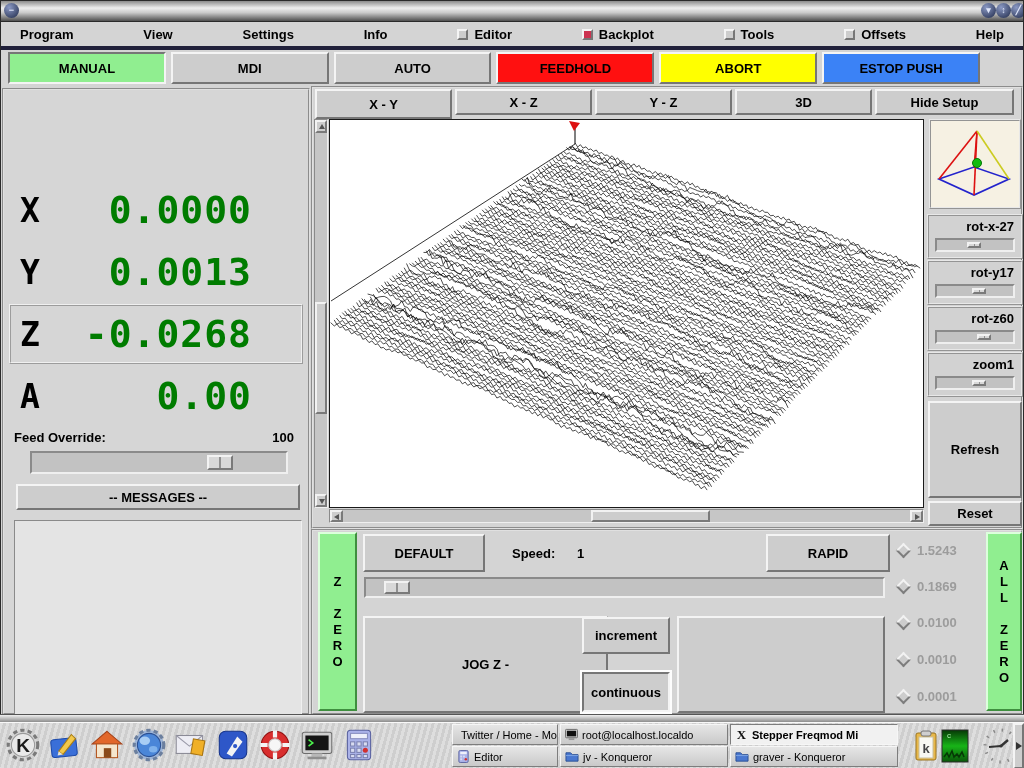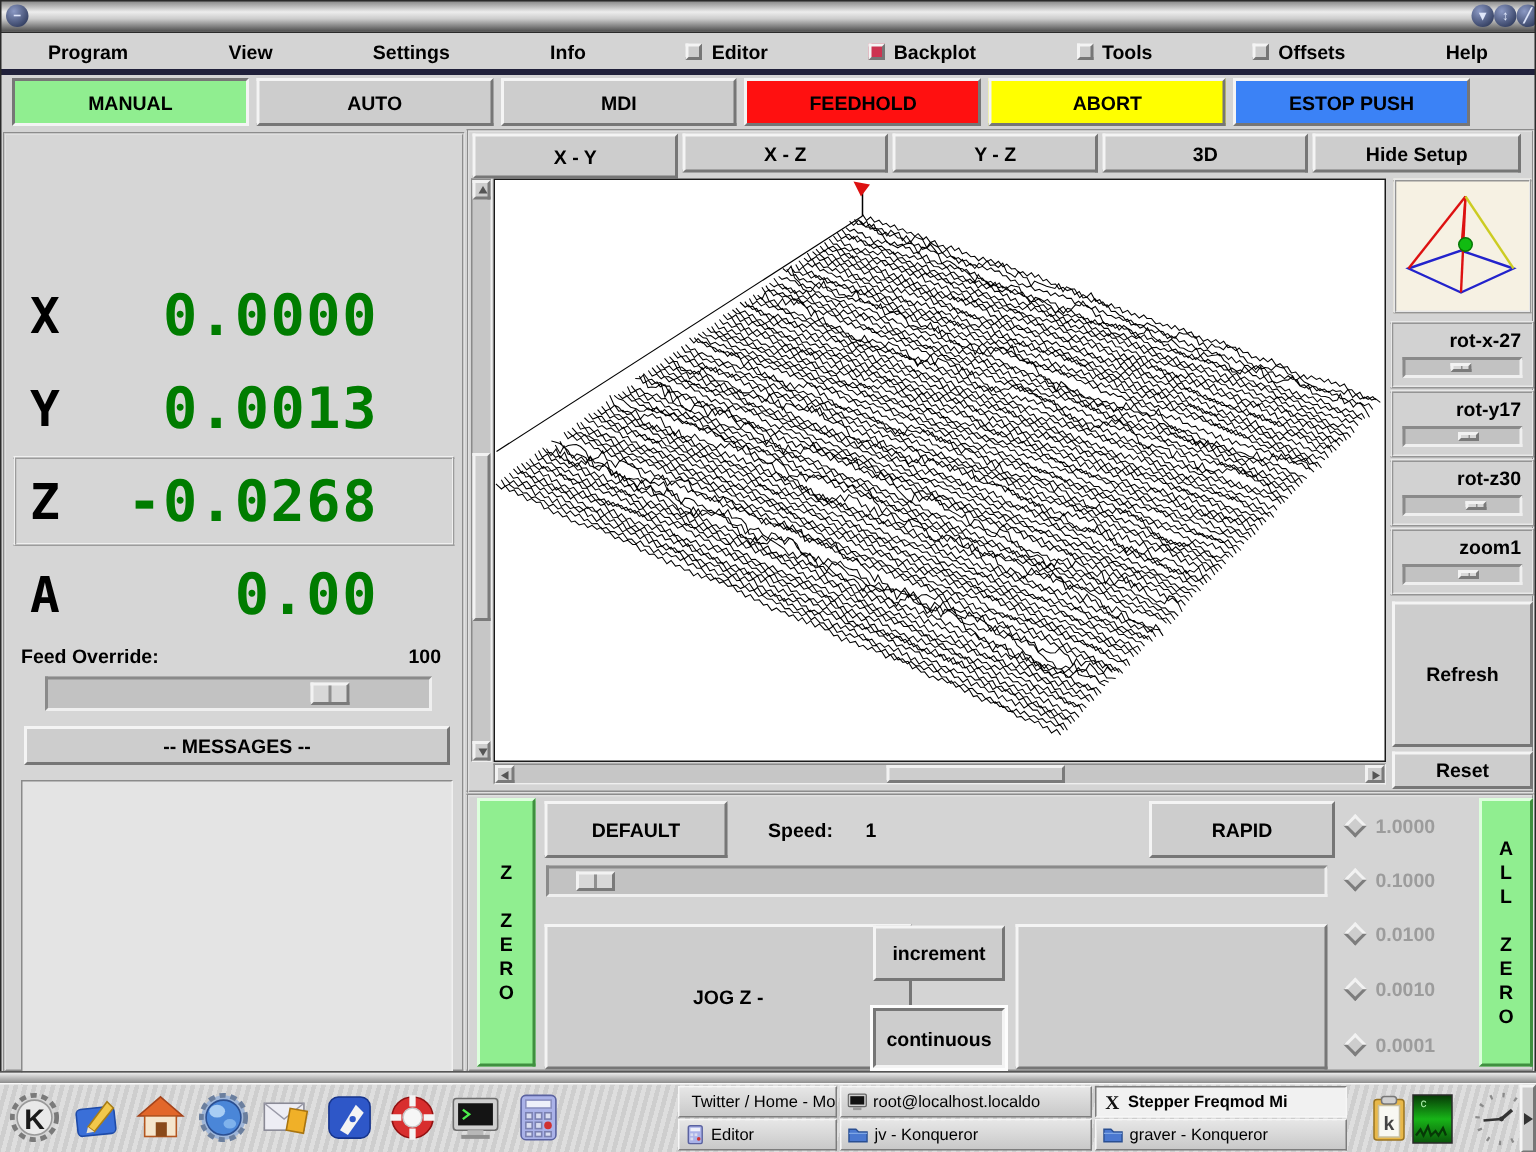--- a/index.html
+++ b/index.html
@@ -9,21 +9,21 @@
 .raised{border:2px solid;border-color:#f4f4f4 #767676 #767676 #f4f4f4;background:#cdcdcd}
 .sunken{border:2px solid;border-color:#767676 #f4f4f4 #f4f4f4 #767676;background:#cdcdcd}
 .groove{border:2px groove #e0e0e0}
 .trough{border:2px solid;border-color:#8a8a8a #efefef #efefef #8a8a8a;background:#c2c2c2}
 .btn{display:flex;align-items:center;justify-content:center;font-weight:bold;font-size:13px;color:#000;cursor:default;text-align:center}
 
 .titlebar{left:0;top:0;width:1024px;height:22px;background:linear-gradient(180deg,#7d7d7d 0%,#ededed 38%,#cbcbcb 60%,#4f4f4f 100%);border-bottom:1px solid #2a2a2a}
 .title-plate{position:absolute;left:50%;top:1px;transform:translateX(-50%);background:#2b3766;border:1px solid #96a2c8;color:#fff;font-weight:bold;font-size:13px;padding:1px 16px;white-space:nowrap}
 .tb-btn{position:absolute;top:3px;width:15px;height:15px;border-radius:50%;background:radial-gradient(circle at 35% 30%,#8b99c4,#1c2747);color:#dfe6fa;display:flex;align-items:center;justify-content:center;font-size:9px;line-height:9px;font-weight:bold}
 
-.menubar{left:0;top:22px;width:1024px;height:24px;background:#d4d4d4;display:flex;align-items:center;justify-content:space-between;padding:0 32px;font-weight:bold}
+.menubar{left:0;top:22px;width:1024px;height:24px;background:#d4d4d4;display:flex;align-items:center;justify-content:space-between;padding:0 20px;font-weight:bold}
 .menu-item{display:flex;align-items:center;gap:6px;white-space:nowrap}
 .mcheck{width:11px;height:11px;border:2px solid;border-color:#f4f4f4 #767676 #767676 #f4f4f4;background:#cdcdcd}
 .menu-sep{left:0;top:46px;width:1024px;height:4px;background:#20203a}
 
 .modes{left:0;top:50px;width:1004px;height:36px;display:flex;gap:5px;padding:2px 24px 0 8px}
 .mode-btn{flex:1;height:32px}
 
 .left-panel{left:2px;top:88px;width:308px;height:627px;border:2px groove #e0e0e0;background:#d6d6d6}
 .dro-row{position:absolute;left:4px;right:4px;height:52px;display:flex;align-items:center}
 .axis-letter{font-family:"DejaVu Sans Mono",monospace;font-weight:bold;font-size:33px;color:#000;margin-left:12px}
@@ -87,22 +87,22 @@
   <span class="menu-item">
       <span class="mcheck"></span>
       <span>Offsets</span>
     </span>
   <span class="menu-item">Help</span>
 </div>
 <div class="abs menu-sep"></div>
 
 <div class="abs modes">
   <div class="btn mode-btn sunken" style="background: rgb(144, 238, 144);">MANUAL</div>
+  <div class="btn mode-btn raised" style="background: rgb(205, 205, 205);">MDI</div>
   <div class="btn mode-btn raised" style="background: rgb(205, 205, 205);">AUTO</div>
-  <div class="btn mode-btn raised" style="background: rgb(205, 205, 205);">MDI</div>
   <div class="btn mode-btn raised" style="background: rgb(255, 16, 16);">FEEDHOLD</div>
   <div class="btn mode-btn raised" style="background: rgb(255, 255, 0);">ABORT</div>
   <div class="btn mode-btn raised" style="background: #3b82f6;">ESTOP PUSH</div>
 </div>
 
 <div class="abs left-panel">
   <div class="dro-row" style="top:94px">
     <span class="axis-letter">X</span>
     <span class="axis-value" style="color:#007c00">0.0000</span>
   </div>
@@ -196,21 +196,21 @@
       <span>rot-y</span>
       <span>17</span>
     </div>
   <div class="trough mini-trough">
       <div class="mini-thumb" style="left:46%"></div>
     </div>
 </div>
 <div class="abs setup-frame" style="left:927px;top:306px;width:96px;height:45px">
   <div class="setup-lbl">
       <span>rot-z</span>
-      <span>30</span>
+      <span>60</span>
     </div>
   <div class="trough mini-trough">
       <div class="mini-thumb" style="left:52%"></div>
     </div>
 </div>
 <div class="abs setup-frame" style="left:927px;top:352px;width:96px;height:45px">
   <div class="setup-lbl">
       <span>zoom</span>
       <span>1</span>
     </div>
@@ -235,25 +235,25 @@
   <div class="sl-thumb" style="left:18px"></div>
 </div>
 <div class="abs btn raised" style="left:363px;top:616px;width:245px;height:97px">JOG Z -</div>
 <div class="abs btn raised" style="left:582px;top:617px;width:88px;height:37px">increment</div>
 <div class="abs btn sunken" style="left:582px;top:672px;width:88px;height:40px;box-shadow:0 0 0 2px #fdfdfd">continuous</div>
 <div class="abs btn raised" style="left:677px;top:616px;width:208px;height:97px"></div>
 
 <div class="abs" style="left:898px;top:532px;width:86px;height:180px">
   <div class="radio-row" style="top:8px">
       <span class="radio-diamond"></span>
-      <span class="radio-lbl">1.0000</span>
+      <span class="radio-lbl">1.5243</span>
     </div>
   <div class="radio-row" style="top:44px">
       <span class="radio-diamond"></span>
-      <span class="radio-lbl">0.1000</span>
+      <span class="radio-lbl">0.1869</span>
     </div>
   <div class="radio-row" style="top:80px">
       <span class="radio-diamond"></span>
       <span class="radio-lbl">0.0100</span>
     </div>
   <div class="radio-row" style="top:117px">
       <span class="radio-diamond"></span>
       <span class="radio-lbl">0.0010</span>
     </div>
   <div class="radio-row" style="top:154px">

